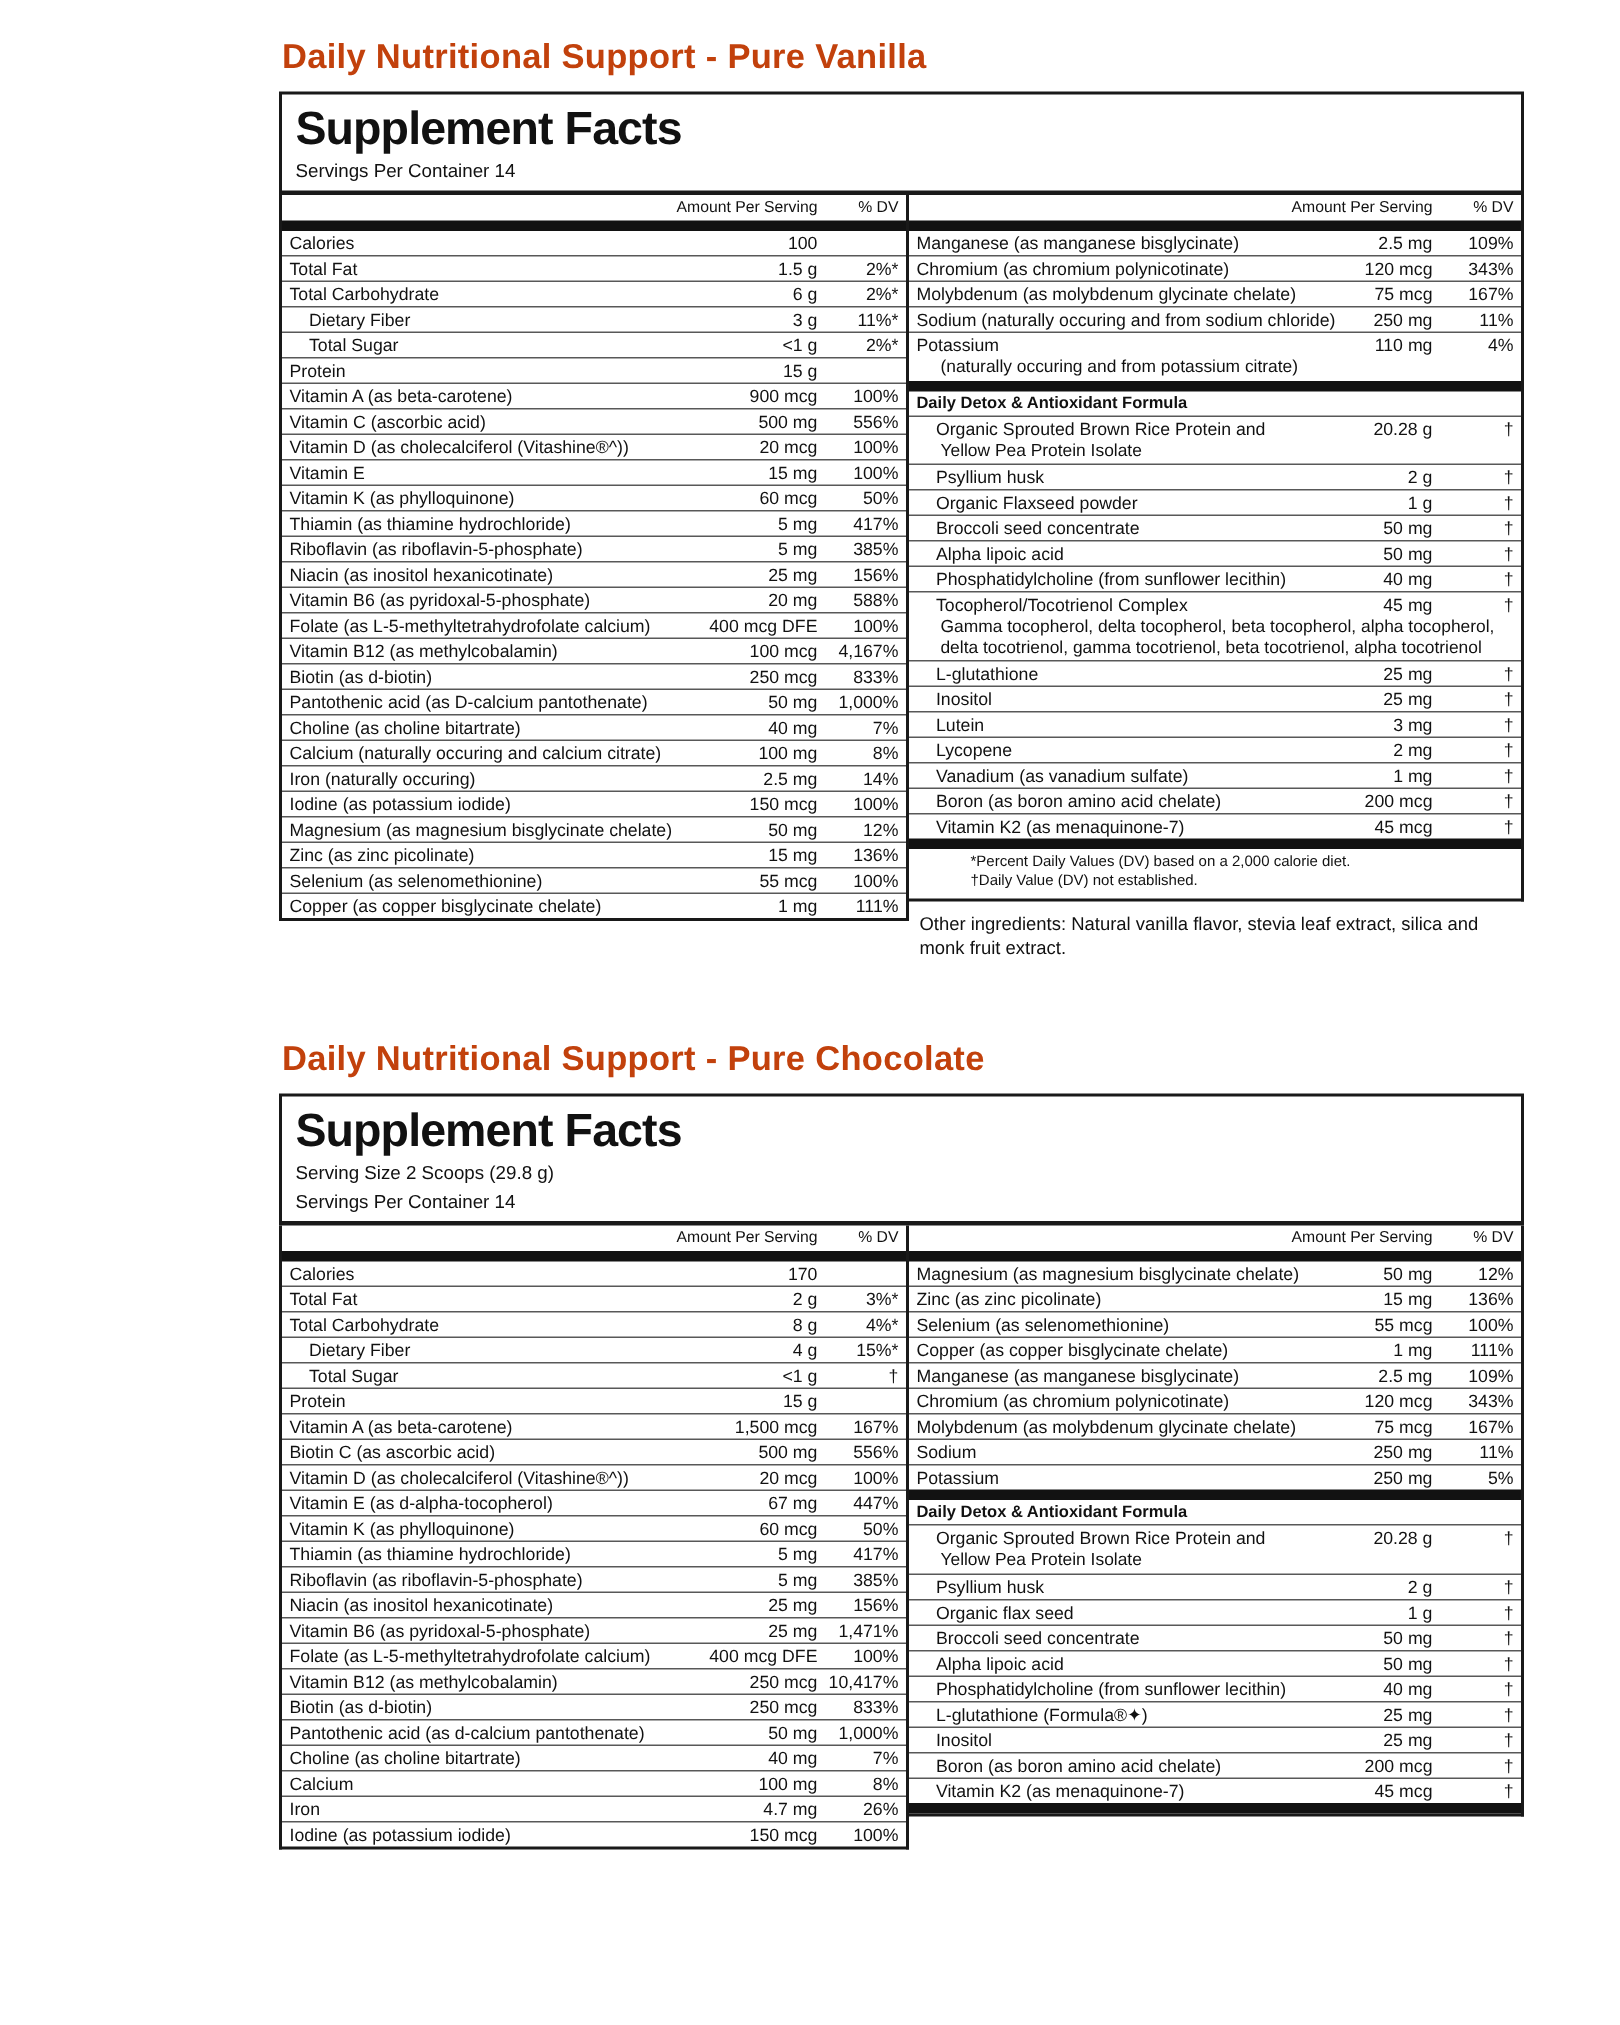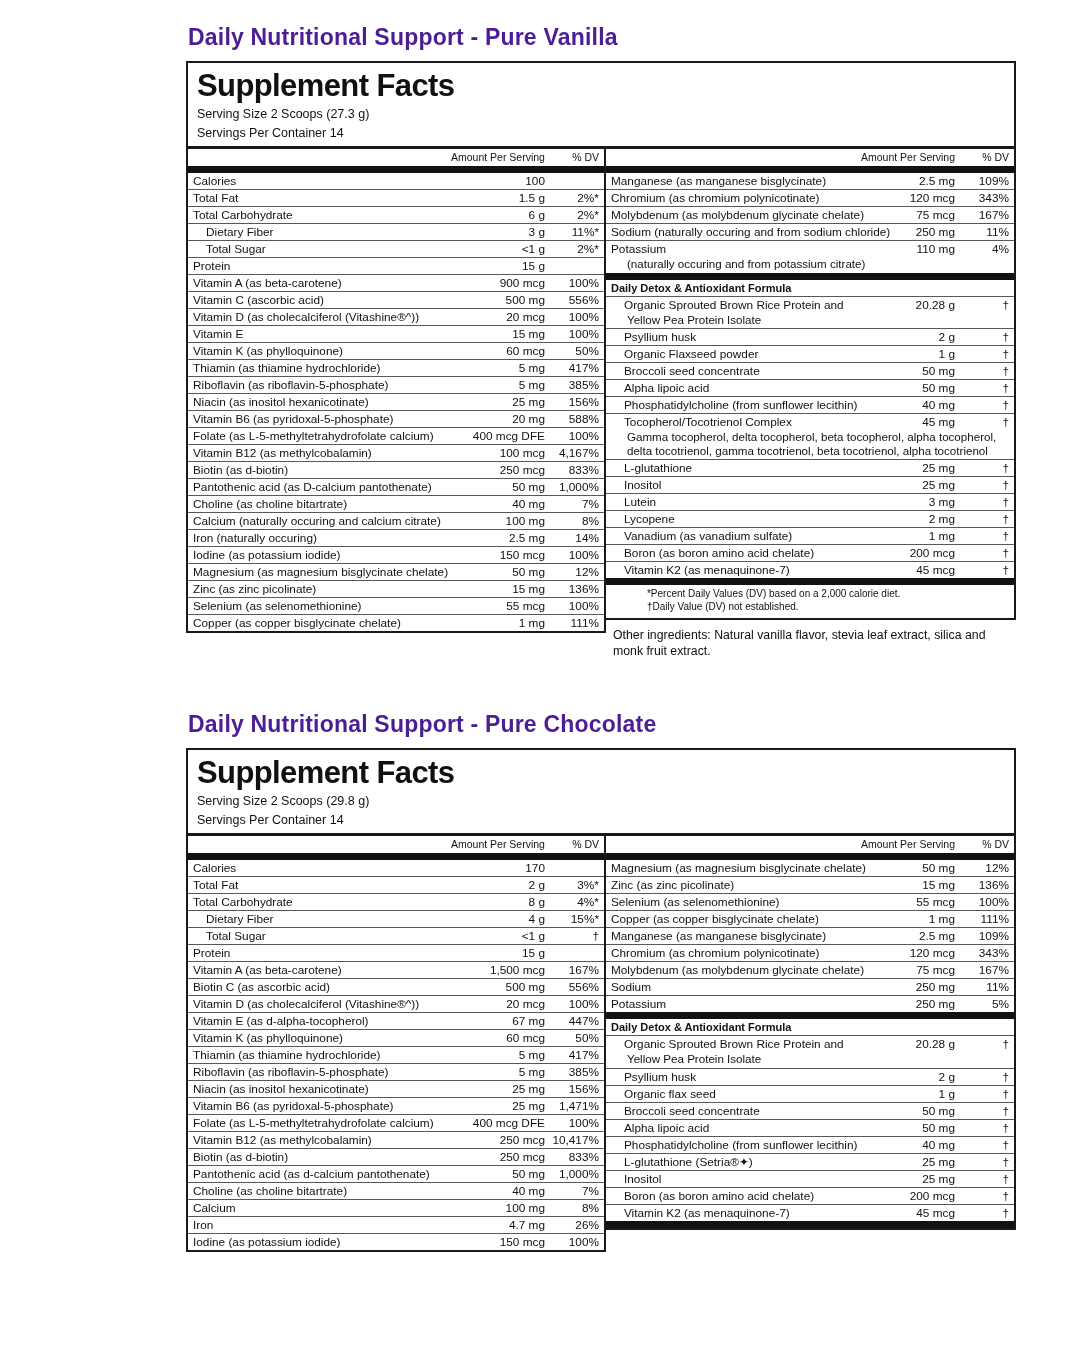--- a/index.html
+++ b/index.html
@@ -3,21 +3,21 @@
 <meta charset="utf-8">
 <style>
   html,body{margin:0;padding:0;}
   body{
     width:1080px;height:1350px;background:#ffffff;
     font-family:"Liberation Sans",sans-serif;color:#111;
     -webkit-font-smoothing:antialiased;
   }
   .wrap{width:694px;margin-left:186px;padding-top:24px;}
   .panel+.panel{margin-top:52px;}
-  .panel-title{font-size:23px;font-weight:bold;margin:0 0 10px 2px;color:#4c1d95;letter-spacing:0.2px;}
+  .panel-title{font-size:23px;font-weight:bold;margin:0 0 10px 2px;color:#c2410c;letter-spacing:0.2px;}
   .facts{width:830px;box-sizing:border-box;}
   .facts-head{border:2px solid #191919;border-bottom-width:3px;padding:6px 10px 5px 9px;box-sizing:border-box;}
   .facts-title{font-size:31px;font-weight:bold;letter-spacing:-0.6px;line-height:34px;}
   .serving{font-size:12.5px;line-height:15px;margin-top:4px;}
   .cols{display:flex;align-items:flex-start;}
   .col{box-sizing:border-box;}
   .col.left{width:50.6%;border-left:2px solid #191919;border-right:2px solid #191919;border-bottom:2px solid #191919;}
   .rcol-wrap{width:49.4%;}
   .col.right{width:100%;border-right:2px solid #191919;border-bottom:2px solid #191919;}
   .col-head{display:flex;align-items:flex-start;padding:2px 5px;border-bottom:7px solid #121212;font-weight:normal;font-size:10.5px;line-height:13px;}
@@ -38,21 +38,20 @@
 </head>
 <body>
 
 <div class="wrap">
 
   <section class="panel">
     <h2 class="panel-title">Daily Nutritional Support - Pure Vanilla</h2>
     <div class="facts">
       <div class="facts-head">
         <div class="facts-title">Supplement Facts</div>
-        <div class="serving">Serving Size 2 Scoops (27.3 g)</div>
         <div class="serving">Servings Per Container 14</div>
       </div>
       <div class="cols">
         <div class="col left">
           <div class="col-head">
             <span class="nm"></span>
             <span class="ch-amt">Amount Per Serving</span>
             <span class="dv">% DV</span>
           </div>
           <div>
@@ -799,21 +798,21 @@
                 <div class="row ind">
                 <div class="line">
                   <span class="nm">Phosphatidylcholine (from sunflower lecithin)</span>
                   <span class="amt">40 mg</span>
                   <span class="dv">†</span>
                 </div>
 
               </div>
                 <div class="row ind">
                 <div class="line">
-                  <span class="nm">L-glutathione (Setria®✦)</span>
+                  <span class="nm">L-glutathione (Formula®✦)</span>
                   <span class="amt">25 mg</span>
                   <span class="dv">†</span>
                 </div>
 
               </div>
                 <div class="row ind">
                 <div class="line">
                   <span class="nm">Inositol</span>
                   <span class="amt">25 mg</span>
                   <span class="dv">†</span>

